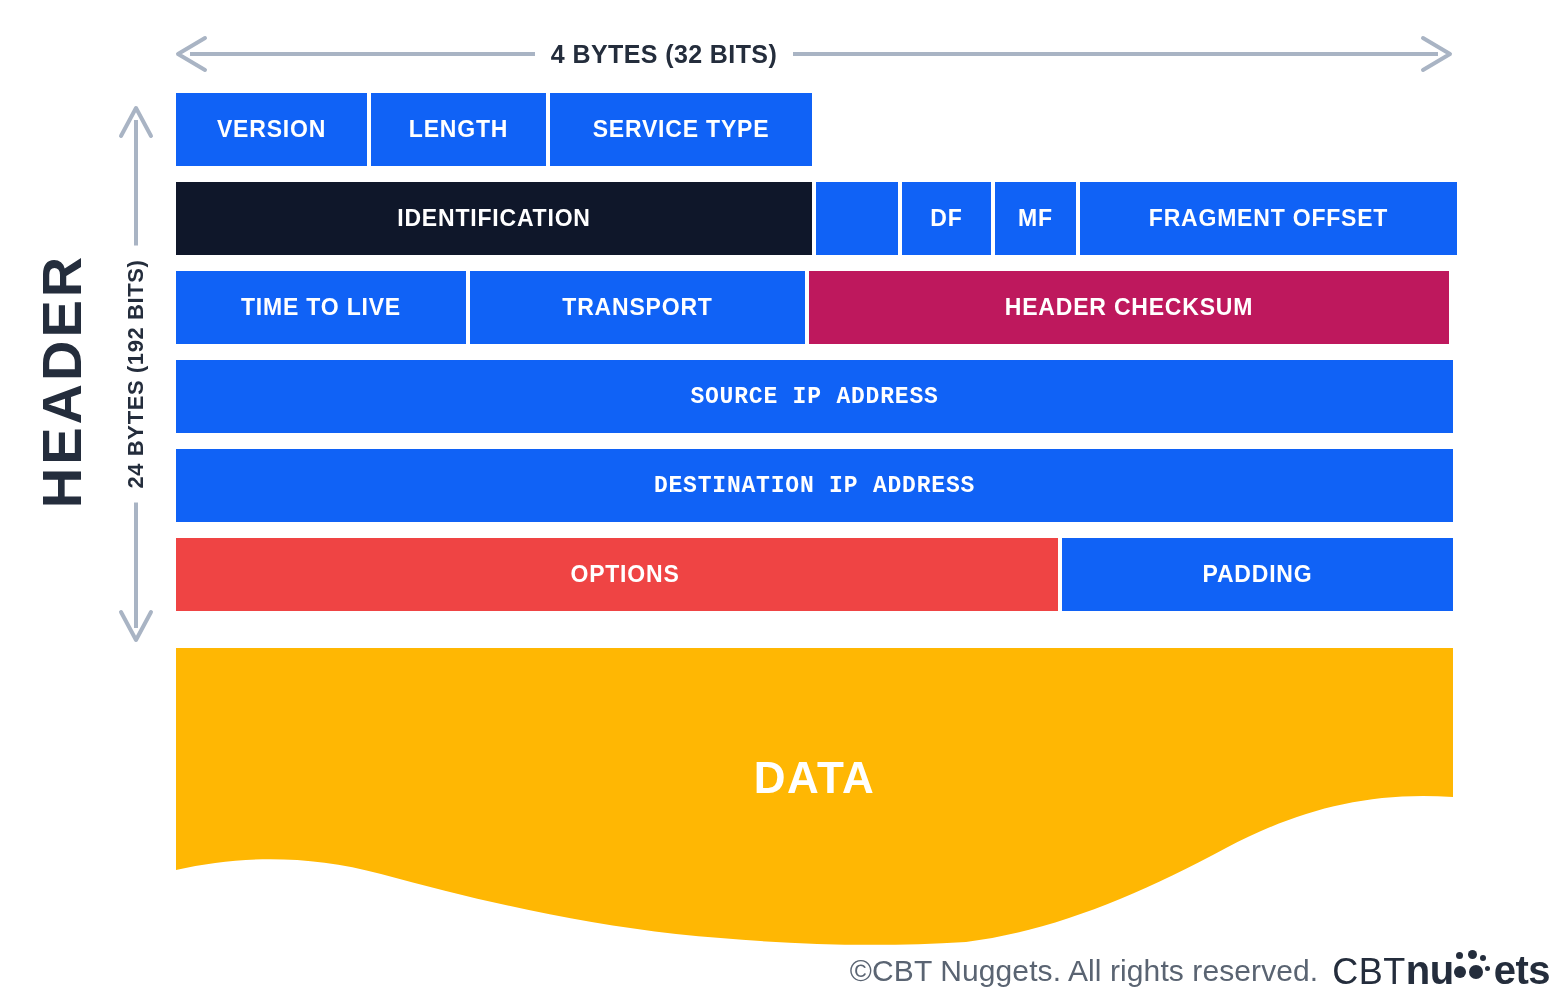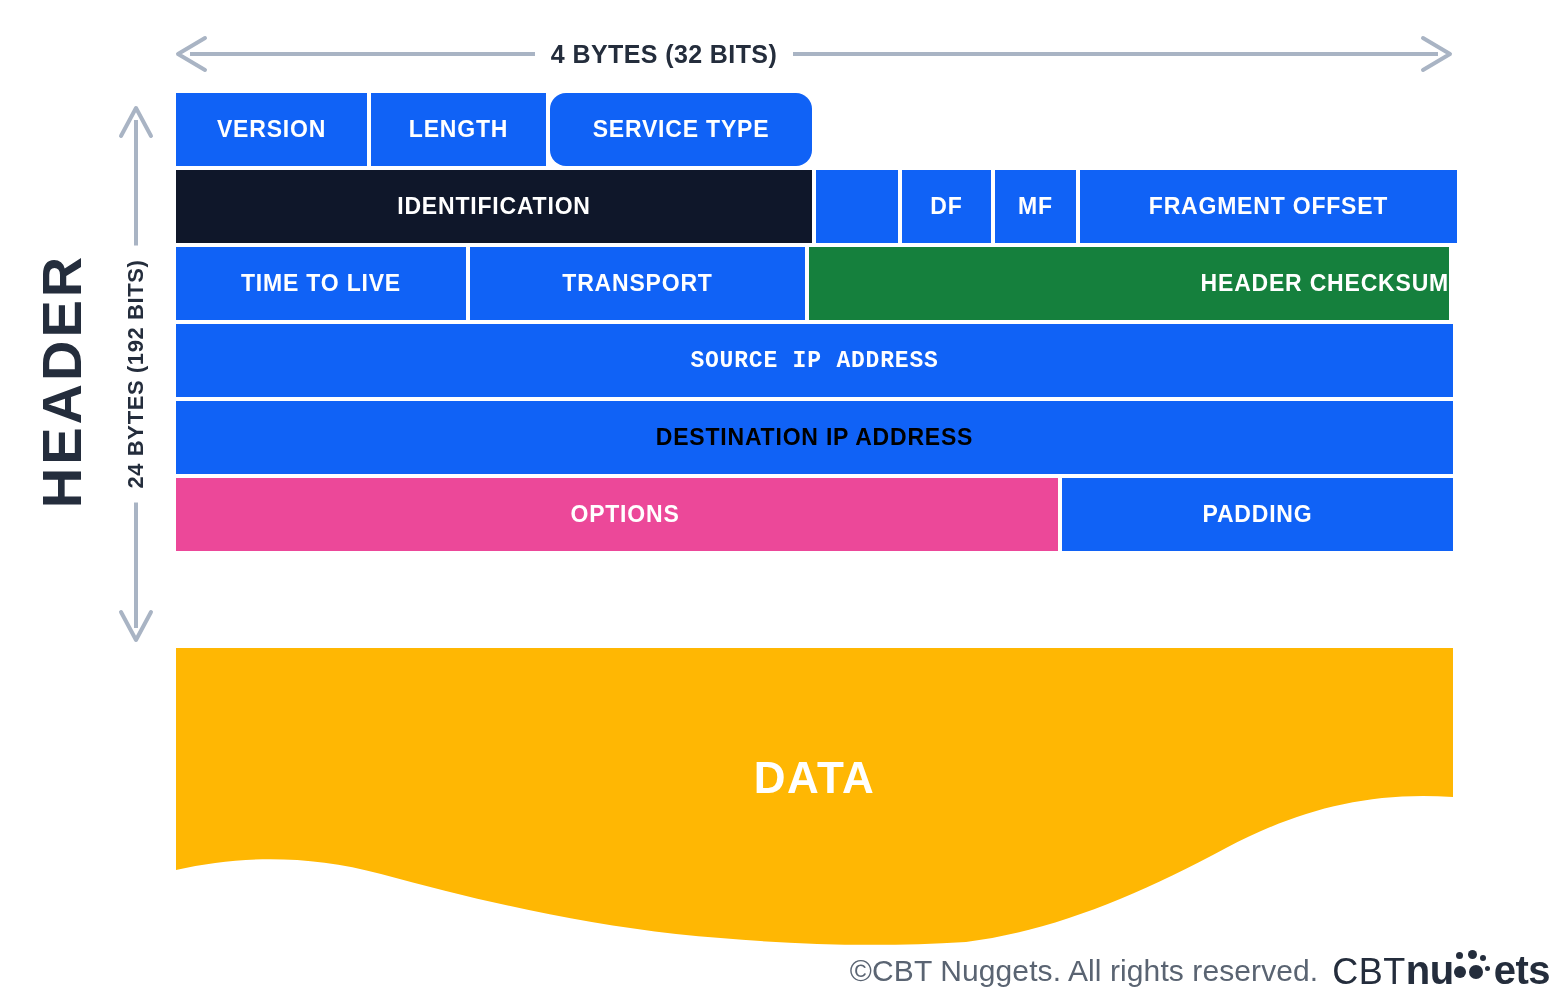--- a/index.html
+++ b/index.html
@@ -31,21 +31,21 @@
   
   #header-word{
       position:absolute;left:-148px;top:346px;width:420px;height:70px;
       display:flex;align-items:center;justify-content:center;
       transform:rotate(-90deg);
       font-size:56px;font-weight:bold;letter-spacing:3px;color:#242d3c;
       line-height:1;}
 
   
   #packet{position:absolute;left:176px;top:93px;width:1277px;}
-  .prow{display:flex;height:73px;margin-bottom:4px;}
+  .prow{display:flex;height:73px;margin-bottom:16px;}
   .cell{background:#1062f6;display:flex;align-items:center;justify-content:center;
         color:#ffffff;font-size:23px;font-weight:bold;letter-spacing:.8px;
         margin-right:4px;box-sizing:border-box;}
   .cell:last-child{margin-right:0;}
   .cell.empty{}
 
   
   #data-blob{position:absolute;left:176px;top:648px;width:1277px;height:300px;}
   #data-blob svg{display:block;}
   #data-label{
@@ -93,21 +93,21 @@
 <div id="header-word" style="color: rgb(36, 45, 60);">HEADER</div>
 
 <div id="packet">
     <div class="prow">
       <div class="cell" style="flex: 0 0 191px; width: 191px; background: rgb(16, 98, 246);">
         <span style="color: rgb(255, 255, 255);">VERSION</span>
       </div>
       <div class="cell" style="flex: 0 0 175px; width: 175px; background: rgb(16, 98, 246);">
         <span style="color: rgb(255, 255, 255);">LENGTH</span>
       </div>
-      <div class="cell" style="flex: 0 0 262px; width: 262px; background: rgb(16, 98, 246); border-radius: 16px;">
+      <div class="cell" style="flex: 0 0 262px; width: 262px; background: rgb(16, 98, 246);">
         <span style="color: rgb(255, 255, 255);">SERVICE TYPE</span>
       </div>
     </div>
     <div class="prow">
       <div class="cell" style="flex: 0 0 636px; width: 636px; background: #0f172a;">
         <span style="color: rgb(255, 255, 255);">IDENTIFICATION</span>
       </div>
       <div class="cell empty" style="flex: 0 0 82px; width: 82px; background: rgb(16, 98, 246);"></div>
       <div class="cell" style="flex: 0 0 89px; width: 89px; background: rgb(16, 98, 246);">
         <span style="color: rgb(255, 255, 255);">DF</span>
@@ -119,36 +119,36 @@
         <span style="color: rgb(255, 255, 255);">FRAGMENT OFFSET</span>
       </div>
     </div>
     <div class="prow">
       <div class="cell" style="flex: 0 0 290px; width: 290px; background: rgb(16, 98, 246);">
         <span style="color: rgb(255, 255, 255);">TIME TO LIVE</span>
       </div>
       <div class="cell" style="flex: 0 0 335px; width: 335px; background: rgb(16, 98, 246);">
         <span style="color: rgb(255, 255, 255);">TRANSPORT</span>
       </div>
-      <div class="cell" style="flex: 0 0 640px; width: 640px; background: #15803d; justify-content: flex-end;">
+      <div class="cell" style="flex: 0 0 640px; width: 640px; background: #be185d;">
         <span style="color: rgb(255, 255, 255);">HEADER CHECKSUM</span>
       </div>
     </div>
     <div class="prow">
       <div class="cell" style="flex: 0 0 1277px; width: 1277px; background: rgb(16, 98, 246); font-family: Liberation Mono, monospace;">
         <span style="color: rgb(255, 255, 255);">SOURCE IP ADDRESS</span>
       </div>
     </div>
     <div class="prow">
       <div class="cell" style="flex: 0 0 1277px; width: 1277px; background: rgb(16, 98, 246);">
-        <span style="color: #000000;">DESTINATION IP ADDRESS</span>
+        <span style="color: #ffffff; font-family: Liberation Mono, monospace;">DESTINATION IP ADDRESS</span>
       </div>
     </div>
     <div class="prow">
-      <div class="cell" style="flex: 0 0 882px; width: 882px; background: #ec4899; padding-left: 16px;">
+      <div class="cell" style="flex: 0 0 882px; width: 882px; background: #ef4444; padding-left: 16px;">
         <span style="color: rgb(255, 255, 255);">OPTIONS</span>
       </div>
       <div class="cell" style="flex: 0 0 391px; width: 391px; background: rgb(16, 98, 246);">
         <span style="color: rgb(255, 255, 255);">PADDING</span>
       </div>
     </div>
   </div>
 
 <div id="data-blob">
   <svg width="1277" height="300" viewBox="0 0 1277 300">

